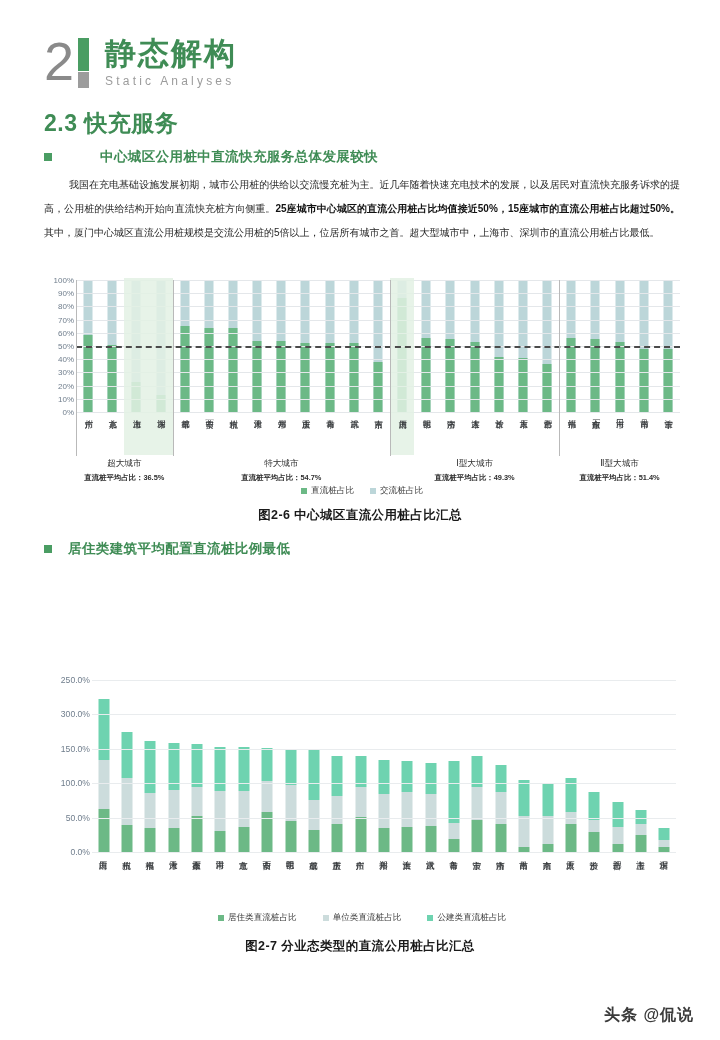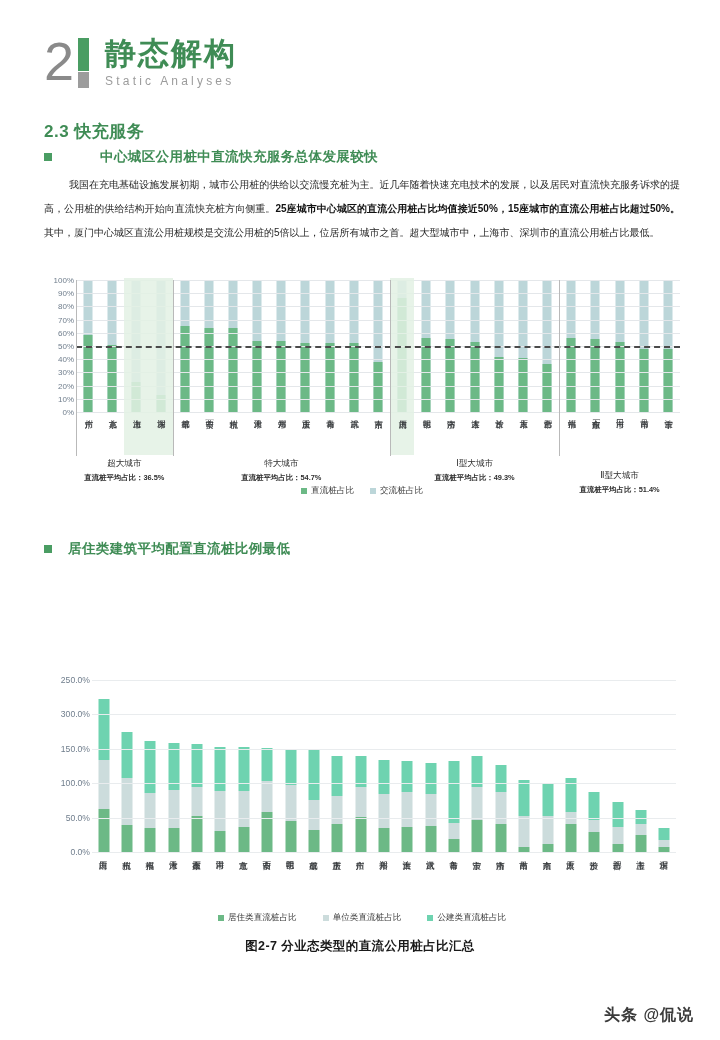--- a/index.html
+++ b/index.html
@@ -13,21 +13,21 @@
   
   .chapter{position:absolute;left:44px;top:34px;display:flex;align-items:flex-start;}
   .chap-num{font-size:54px;line-height:54px;color:#8a8a8a;font-weight:400;font-family:"Liberation Sans",sans-serif;}
   .chap-bars{display:flex;flex-direction:column;margin-left:4px;margin-top:4px;}
   .bar-green{width:11px;height:33px;background:#4a9d63;}
   .bar-grey{width:11px;height:16px;background:#9c9c9c;margin-top:1px;}
   .chap-txt{margin-left:16px;display:flex;flex-direction:column;margin-top:2px;}
   .chap-cn{font-size:31px;font-weight:bold;color:#3f8c55;letter-spacing:2px;line-height:36px;}
   .chap-en{font-size:12px;color:#9c9c9c;letter-spacing:3.2px;line-height:16px;margin-top:1px;}
 
-  .sec-title{position:absolute;left:44px;top:108px;font-size:17px;font-weight:bold;color:#3f8c55;letter-spacing:.5px;margin-top:12px;}
+  .sec-title{position:absolute;left:44px;top:108px;font-size:23px;font-weight:bold;color:#3f8c55;letter-spacing:.5px;}
 
   
   .bullet-head{position:absolute;display:flex;align-items:center;}
   .bullet-sq{width:8px;height:8px;background:#4a9d63;margin-right:16px;flex:0 0 auto;}
   .bullet-txt{font-size:13.5px;font-weight:bold;color:#3f8c55;letter-spacing:.4px;}
 
   
   .para{position:absolute;left:44px;width:636px;font-size:10px;line-height:24.2px;color:#262626;text-align:justify;text-justify:inter-ideograph;}
   .para .ind{display:inline-block;width:25px;}
   .para b{font-weight:bold;color:#121212;}
@@ -376,38 +376,39 @@
         <div class="c1-grp" style="left: 128.64px; width: 217.44px; top: 178px;">
           <div class="gname">特大城市</div>
           <div class="gavg">直流桩平均占比：54.7%</div>
         </div>
         <div class="c1-sep" style="left: 346.08px; top: 0px; height: 176px;"></div>
         <div class="c1-grp" style="left: 346.08px; width: 169.12px; top: 178px;">
           <div class="gname">Ⅰ型大城市</div>
           <div class="gavg">直流桩平均占比：49.3%</div>
         </div>
         <div class="c1-sep" style="left: 515.2px; top: 0px; height: 176px;"></div>
-        <div class="c1-grp" style="left: 515.2px; width: 120.8px; top: 178px; margin-top: 12px;">
+        <div class="c1-grp" style="left: 515.2px; width: 120.8px; top: 178px;">
           <div class="gname">Ⅱ型大城市</div>
           <div class="gavg">直流桩平均占比：51.4%</div>
         </div>
         <div class="c1-sep" style="left: 32px; top: 0px; height: 176px;"></div>
       </div>
     <div class="c1-legend" id="c1-legend">
         <div class="lg">
           <i style="background: rgb(108, 185, 134);"></i>
           <span>直流桩占比</span>
         </div>
         <div class="lg">
           <i style="background: rgb(188, 214, 217);"></i>
           <span>交流桩占比</span>
         </div>
       </div>
   </div>
 
+  <div class="fig-cap" style="left:0;top:507px;">图2-6 中心城区直流公用桩占比汇总</div>
 
   <div class="bullet-head" style="left:44px;top:540px;">
     <span class="bullet-sq"></span>
     <span class="bullet-txt">居住类建筑平均配置直流桩比例最低</span>
   </div>
 
 
   <div class="c2">
     <div class="c2-ylab" id="c2-ylab">
         <span style="top: 172px;">0.0%</span>

